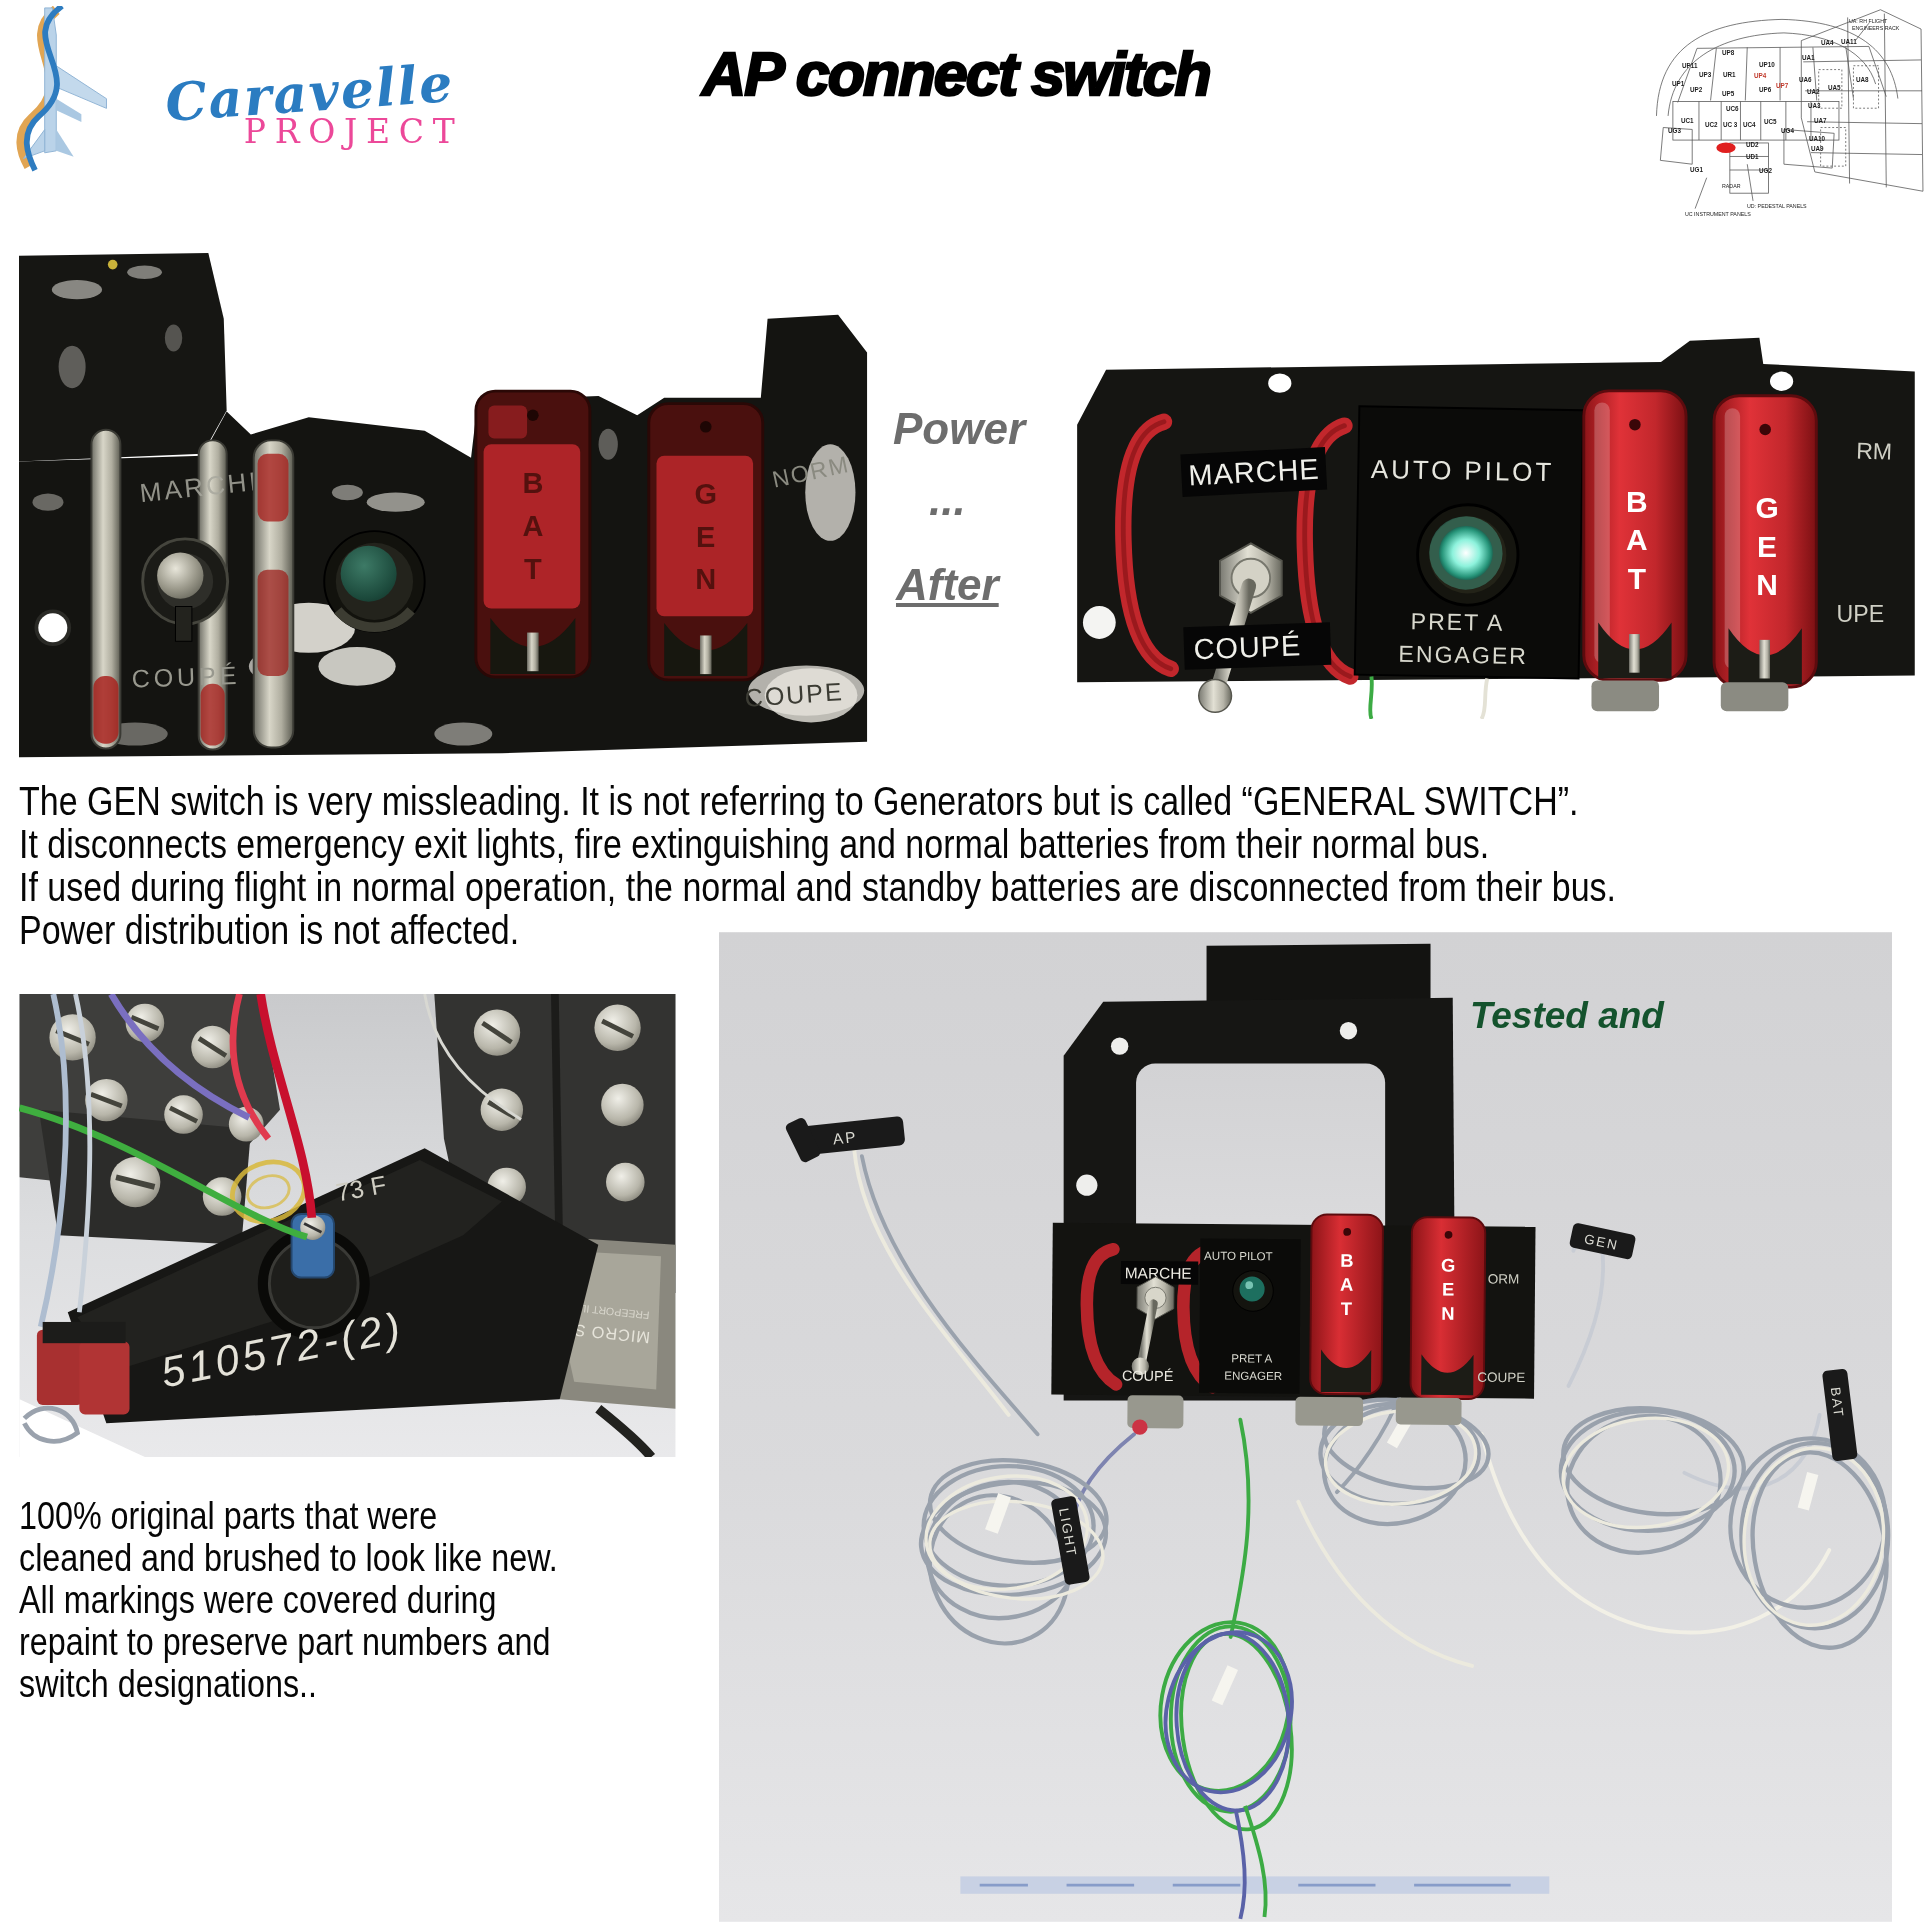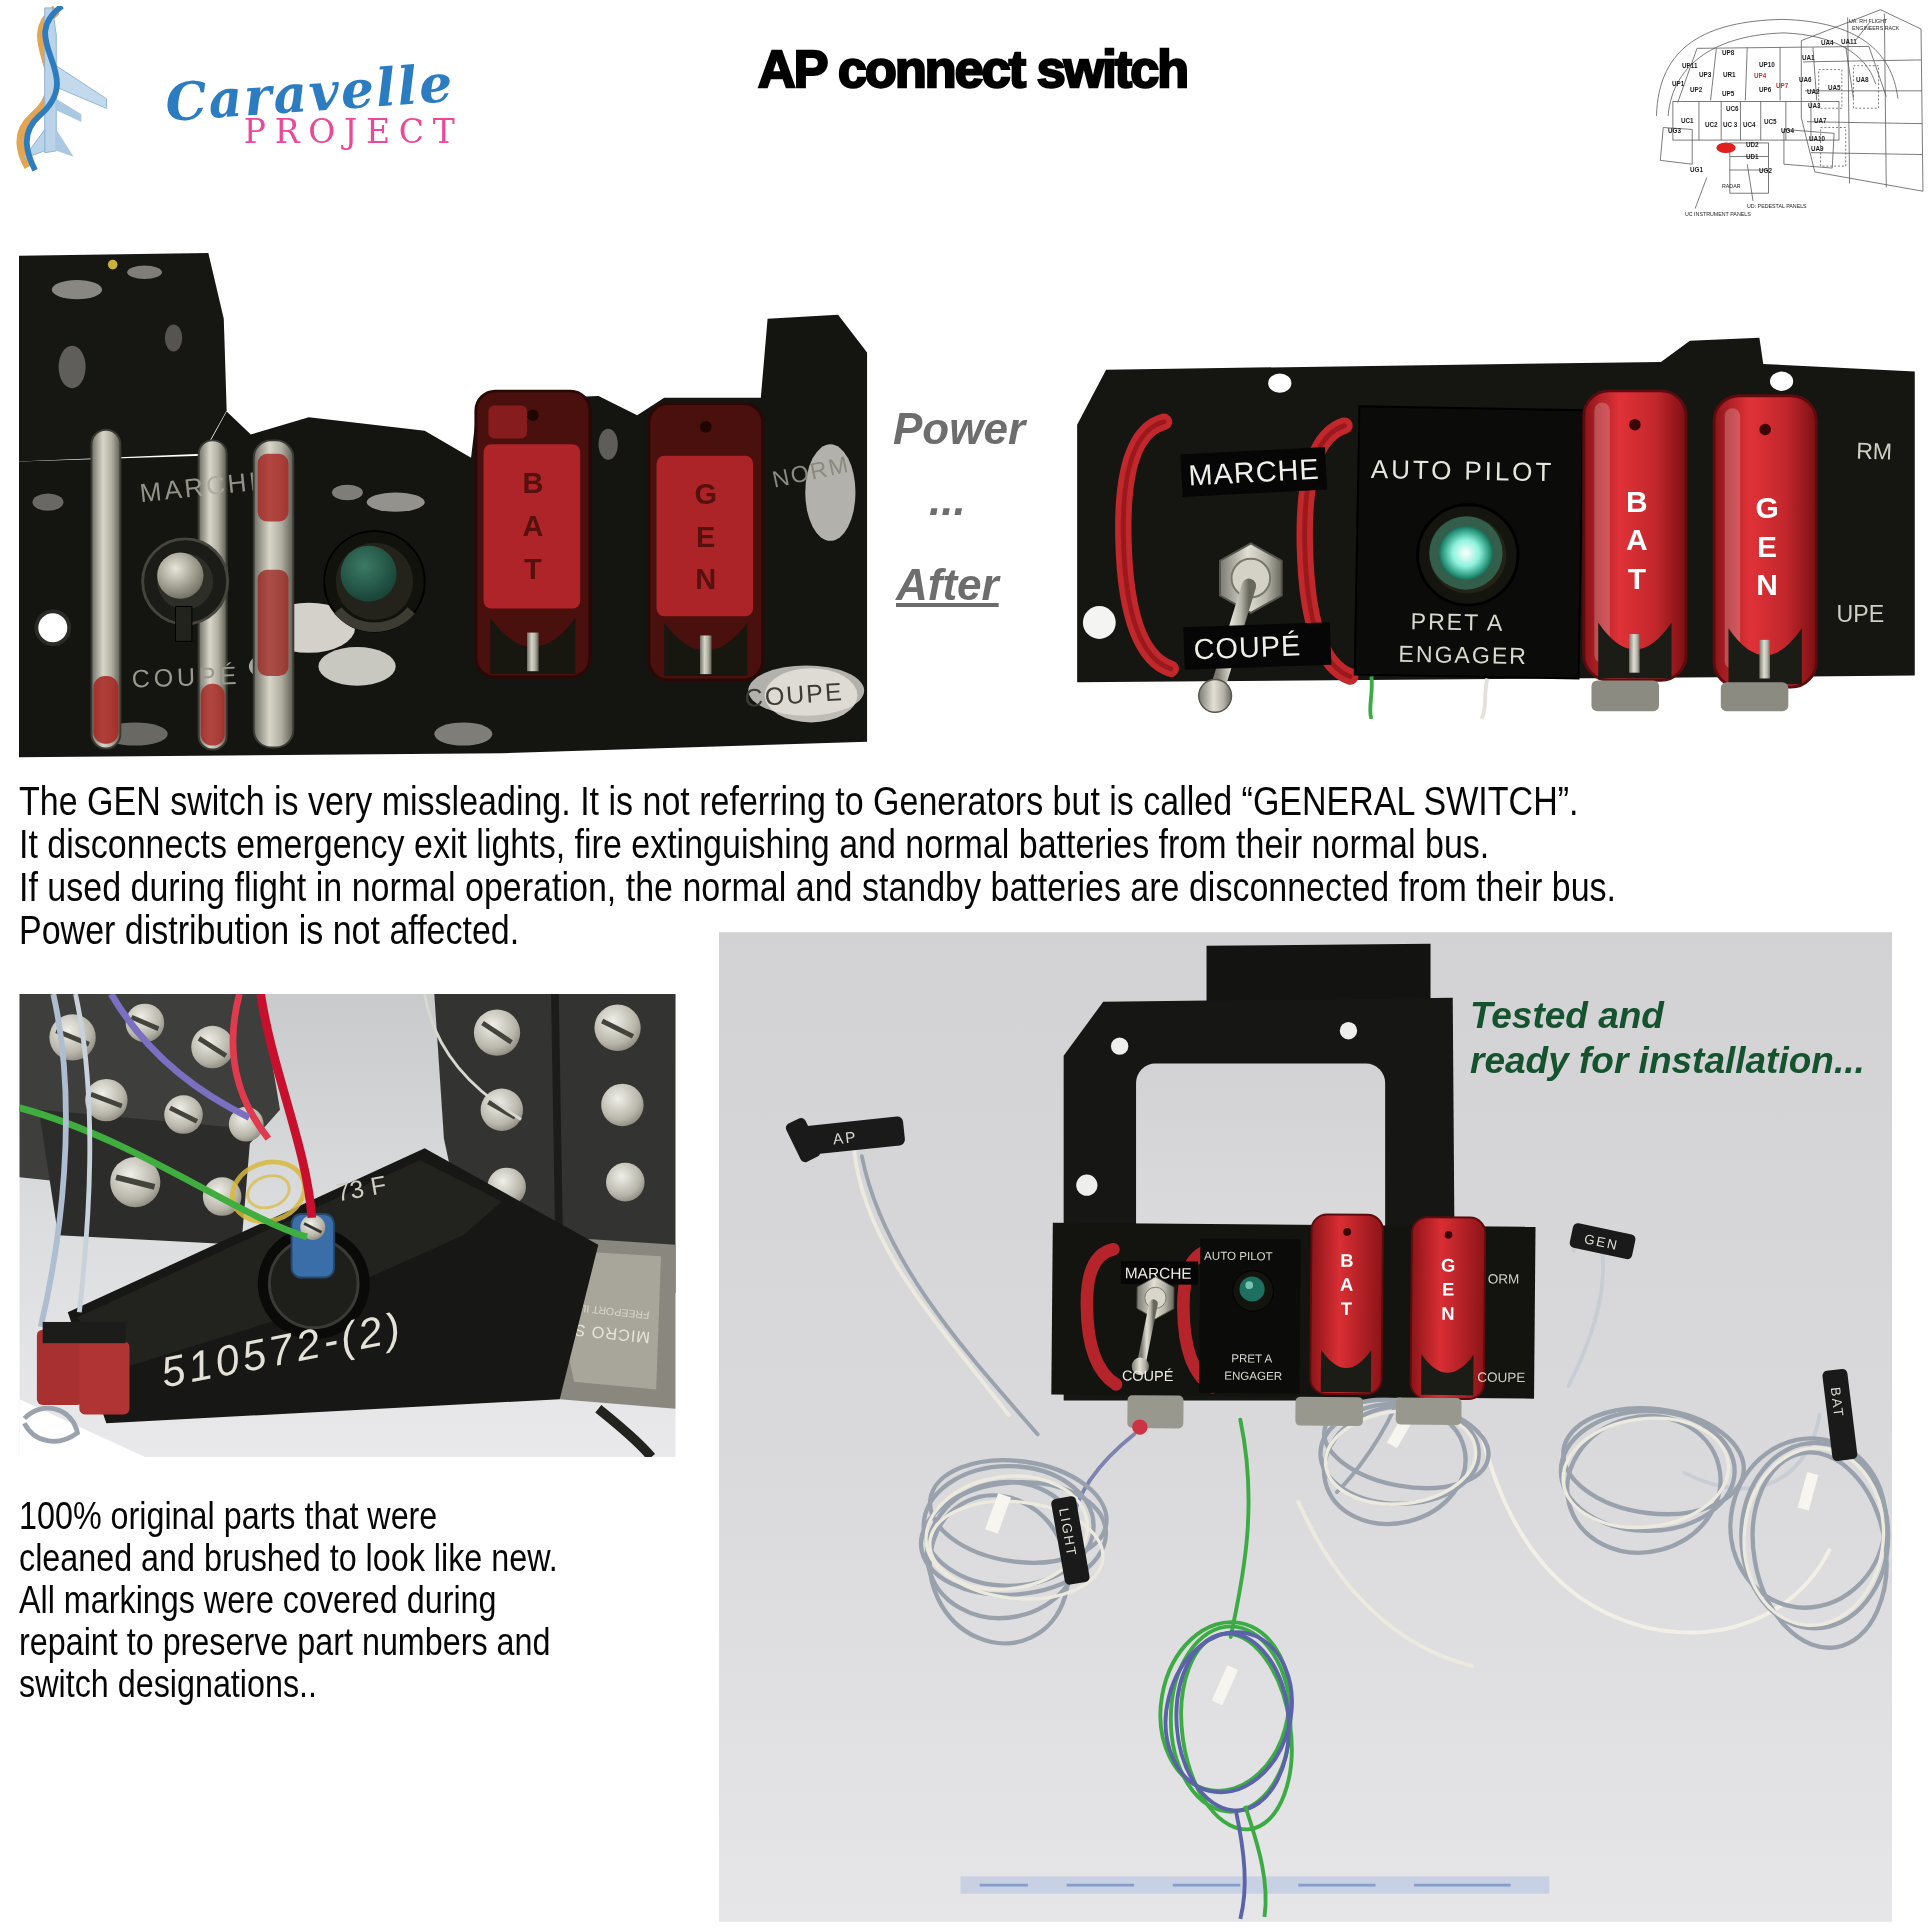--- a/index.html
+++ b/index.html
@@ -9,22 +9,22 @@
   }
   .abs{position:absolute;}
 
   
   #logo{left:5.8px;top:5.8px;width:415px;height:169px;}
   .logo-site{position:absolute;left:58px;top:13.5px;font-size:45px;font-weight:bold;color:#d3d3d3;letter-spacing:1px;}
   .logo-script{position:absolute;left:159px;top:56px;font-family:"DejaVu Serif",serif;font-style:italic;font-weight:bold;
     font-size:52px;color:#2b7cc1;transform:rotate(-4deg);letter-spacing:1.9px;}
   .logo-project{position:absolute;left:238px;top:106px;font-family:"DejaVu Serif",serif;font-size:33px;color:#ec4899;letter-spacing:8.7px;}
 
-  #page-title{left:758px;top:39px;font-size:52px;font-weight:bold;letter-spacing:-1.9px;
-    -webkit-text-stroke:2.4px #000;white-space:nowrap;}
+  #page-title{left:702px;top:39px;font-size:61px;font-weight:bold;letter-spacing:-1.9px;
+    -webkit-text-stroke:2.4px #000;white-space:nowrap;font-style:italic;}
 
   
   #cockpit-diagram{left:1639px;top:1.9px;width:286px;height:224px;}
   #cockpit-diagram svg{position:absolute;left:0;top:0;}
   .diag-label{position:absolute;font-size:6.3px;font-weight:bold;color:#1c1c1c;white-space:nowrap;line-height:1;}
   .diag-label.red{color:#c0392b;}
   .diag-label.small{font-size:5.3px;font-weight:normal;}
 
   
   .ba-text{color:#6d6d6d;font-weight:bold;font-style:italic;font-size:44px;}
@@ -613,15 +613,14 @@
   </g>
   <g transform="rotate(83 1161 500)">
     <rect x="1114" y="487" width="94" height="26" rx="5" fill="#1a1a1a"></rect>
     <text x="1132" y="506" font-size="14" fill="#dcdcd4" letter-spacing="2">BAT</text>
   </g>
 </svg>
 </div>
 
 <div class="abs overlay-grey" id="install-overlay">
   <div>Tested and</div>
-  <div>ready for installation...</div>
 </div>
 
 
 </body></html>

